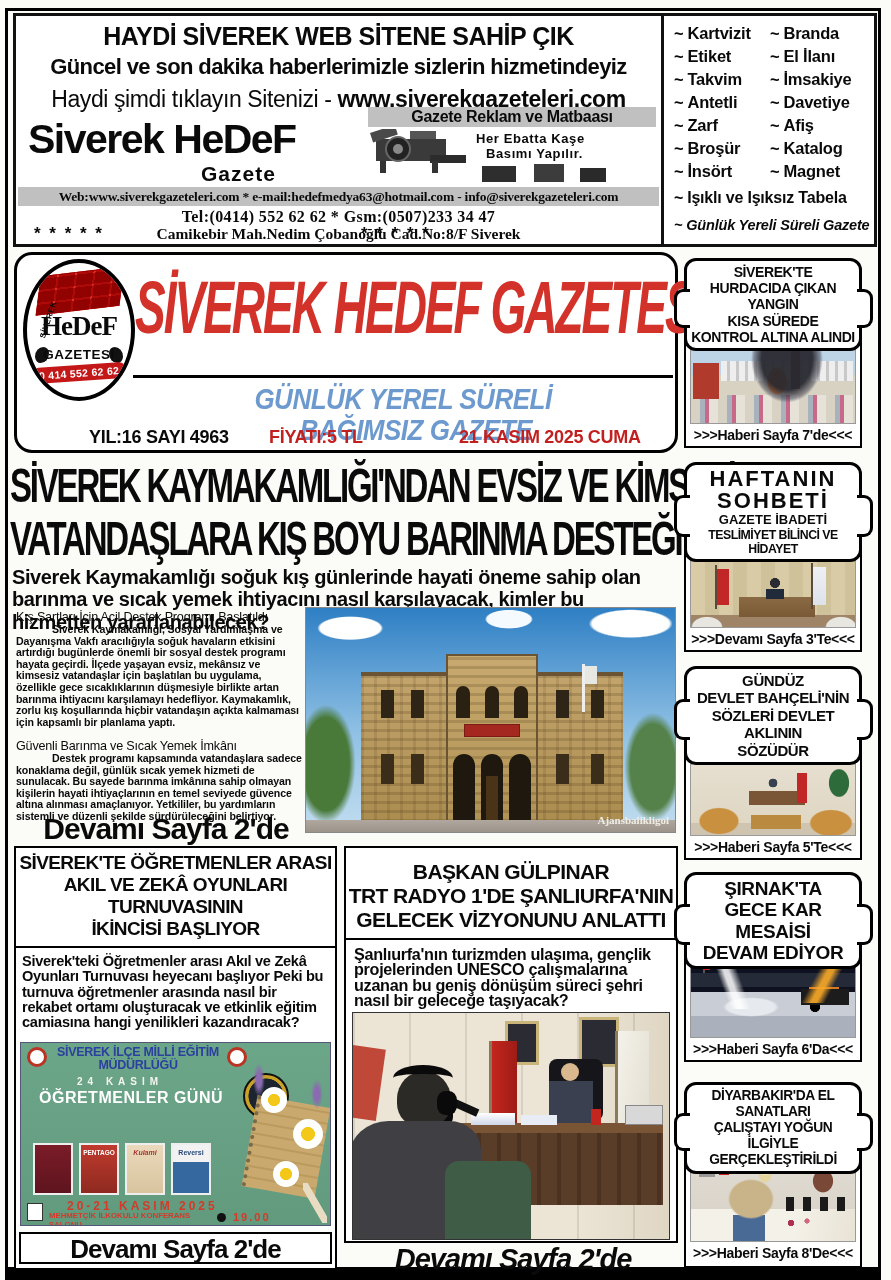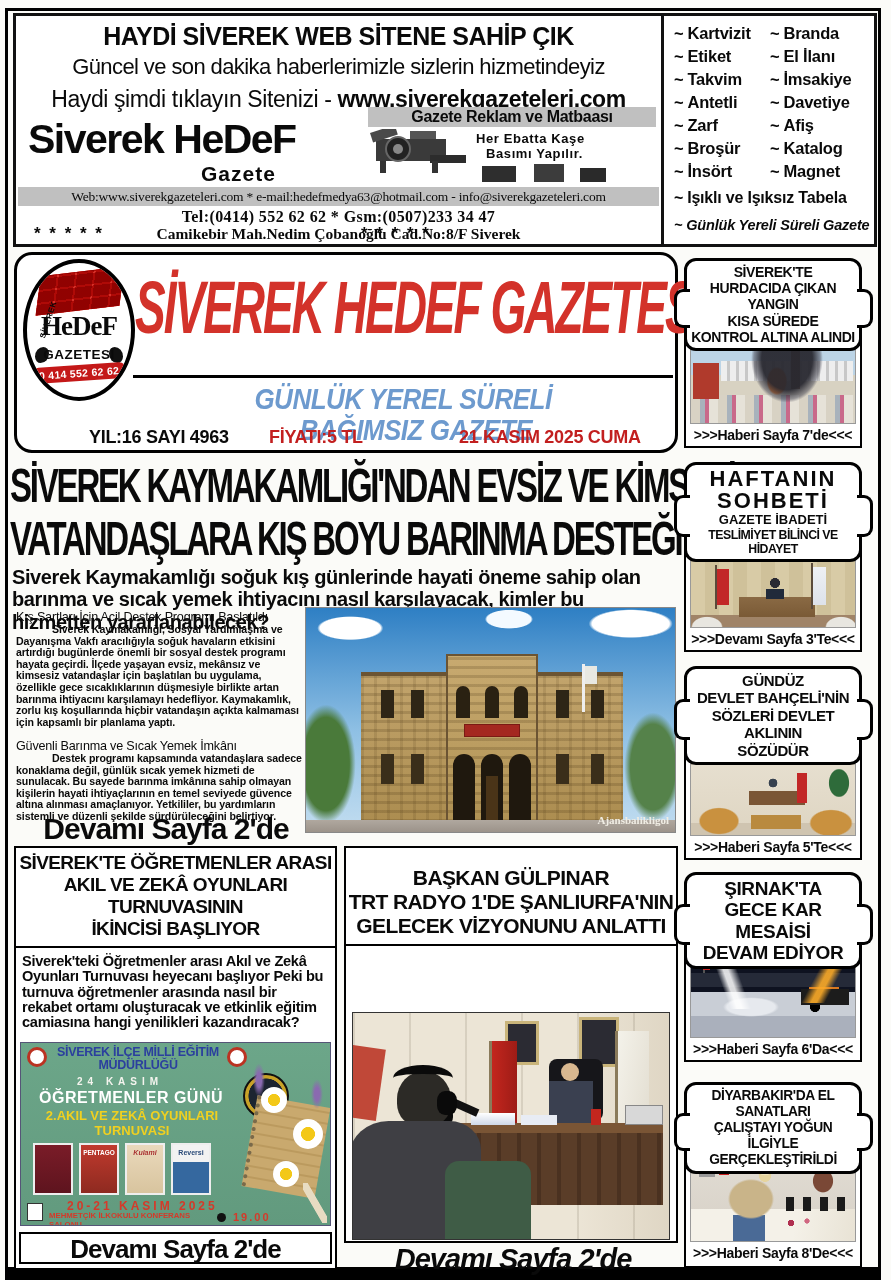--- a/index.html
+++ b/index.html
@@ -1,21 +1,21 @@
 <!DOCTYPE html>
 <html><head>
 <meta charset="utf-8">
 <style>
 *{margin:0;padding:0;box-sizing:border-box}
 html,body{width:891px;height:1280px}
 body{position:relative;background:#fbfbf8;font-family:"Liberation Sans",sans-serif;color:#0a0a0a;overflow:hidden}
 .abs{position:absolute}
 .ctr{text-align:center}
 .k{font-weight:900}
-.b{font-weight:400}
+.b{font-weight:700}
 .it{font-style:italic}
 .serif{font-family:"Liberation Serif",serif}
 i{position:absolute;display:block;font-style:normal}
 .frame{left:5px;top:8px;width:876px;height:1262px;border:3px solid #000}
 .footbar{left:5px;top:1269px;width:876px;height:11px;background:#000}
 .hbox{left:13px;top:13px;width:864px;height:234px;border:3px solid #111;background:#fff}
 .svcpanel{right:0;top:0;width:213px;height:228px;border-left:3px solid #111;padding:6px 0 0 10px;font-size:16.5px;font-weight:700;letter-spacing:-.2px}
 .svcrow{line-height:23px;white-space:nowrap}
 .tld{font-weight:900;margin-right:4px}
 .graybar{background:#c0c0c0}
@@ -279,21 +279,20 @@
   </div>
   <div class="story-body" style="margin:6px 6px 0;font-size:14.6px;line-height:1.05">Siverek'teki Öğretmenler arası Akıl ve Zekâ Oyunları Turnuvası heyecanı başlıyor  Peki bu turnuva öğretmenler arasında nasıl bir rekabet ortamı oluşturacak ve etkinlik eğitim camiasına hangi yenilikleri kazandıracak?</div>
 
   <div class="ph" style="left:4px;top:194px;width:311px;height:184px;background:linear-gradient(#6ca689,#629a7e);border:1px solid #557">
     <i style="left:6px;top:4px;width:20px;height:20px;background:#fff;border:3px solid #b32;border-radius:50%"></i>
     <i style="left:206px;top:4px;width:20px;height:20px;background:#fff;border:3px solid #b32;border-radius:50%"></i>
     <div class="abs ctr k" style="left:28px;top:3px;width:178px;font-size:12.5px;line-height:1.05;color:#2b3f9e;letter-spacing:-.3px">SİVEREK İLÇE MİLLİ EĞİTİM MÜDÜRLÜĞÜ</div>
     <i style="left:222px;top:30px;width:46px;height:46px;background:radial-gradient(#1c2430 0 58%,#c9a227 60% 72%,#1c2430 74%);border-radius:50%;border:2px solid #111"></i>
     <div class="abs k" style="left:56px;top:33px;font-size:10px;color:#f4f4ee;letter-spacing:5px">24 KASIM</div>
     <div class="abs ctr k" style="left:2px;top:46px;width:216px;font-size:16px;color:#fff;letter-spacing:.5px">ÖĞRETMENLER GÜNÜ</div>
-    <div class="abs ctr k" style="left:4px;top:66px;width:214px;font-size:13px;line-height:1.12;color:#f0d020">2.AKIL VE ZEKÂ OYUNLARI TURNUVASI</div>
     <i style="left:12px;top:100px;width:40px;height:52px;background:linear-gradient(#7a1c28,#5e141e);border:2px solid #eee"></i>
     <i class="ctr" style="left:58px;top:100px;width:40px;height:52px;background:linear-gradient(#c03a2e,#8e2a20);border:2px solid #eee;color:#fff;font-size:6.5px;font-weight:900;padding-top:4px">PENTAGO</i>
     <i class="ctr" style="left:104px;top:100px;width:40px;height:52px;background:linear-gradient(#ead9bc,#d8c49e);border:2px solid #eee;color:#a33;font-size:7px;font-weight:900;font-style:italic;padding-top:4px">Kulami</i>
     <i class="ctr" style="left:150px;top:100px;width:40px;height:52px;background:linear-gradient(#f2f2f2 35%,#35689f 35%);border:2px solid #eee;color:#2a4a78;font-size:7px;font-weight:900;padding-top:4px">Reversi</i>
     <div class="abs k" style="left:46px;top:156px;font-size:12px;color:#d43a2a;letter-spacing:3px">20-21 KASIM 2025</div>
     <i style="left:6px;top:160px;width:16px;height:18px;background:#fff;border:1px solid #333"></i>
     <div class="abs k" style="left:28px;top:169px;width:150px;font-size:7.8px;line-height:1.15;color:#d43a2a">MEHMETÇİK İLKOKULU KONFERANS SALONU</div>
     <i style="left:196px;top:170px;width:9px;height:9px;background:#111;border-radius:50%"></i>
     <div class="abs k" style="left:212px;top:168px;font-size:11px;color:#d43a2a;letter-spacing:2px">19.00</div>
     <i style="left:228px;top:58px;width:74px;height:92px;background:repeating-linear-gradient(0deg,#c9a96e 0 9px,#bb9a5e 9px 11px);transform:rotate(10deg);border-left:4px dotted #7a6a4a"></i>
@@ -302,25 +301,26 @@
     <i style="left:252px;top:118px;width:26px;height:26px;background:radial-gradient(#f3c818 0 32%,#fff 34% 72%,rgba(0,0,0,0) 74%);border-radius:50%"></i>
     <i style="left:232px;top:20px;width:12px;height:34px;background:radial-gradient(#8a6ab0 30%,rgba(0,0,0,0) 70%)"></i>
     <i style="left:290px;top:36px;width:12px;height:30px;background:radial-gradient(#8a6ab0 30%,rgba(0,0,0,0) 70%)"></i>
     <i style="left:282px;top:140px;width:24px;height:40px;background:linear-gradient(60deg,rgba(0,0,0,0) 40%,#e8dcc2 42% 58%,rgba(0,0,0,0) 60%)"></i>
   </div>
 
   <div class="abs devami" style="left:3px;top:384px;width:313px;height:32px;border:2px solid #000;font-size:26px;line-height:31px">Devamı Sayfa 2'de</div>
 </div>
 
 <div class="storybox" style="left:344px;top:846px;width:334px;height:397px">
-  <div class="story-hl" style="padding:18px 2px 6px;font-size:21px;line-height:1.14;border-bottom:2.5px solid #000">
+  <div class="story-hl" style="padding:12px 2px 6px;font-size:21px;line-height:1.14;border-bottom:2.5px solid #000">
     <div>BAŞKAN GÜLPINAR</div>
     <div>TRT RADYO 1'DE ŞANLIURFA'NIN</div>
     <div>GELECEK VİZYONUNU ANLATTI</div>
   </div>
+  <div class="story-body" style="margin:7px 8px 0;font-size:16.2px;line-height:.96">Şanlıurfa'nın turizmden ulaşıma, gençlik projelerinden UNESCO çalışmalarına uzanan bu geniş dönüşüm süreci şehri nasıl bir geleceğe taşıyacak?</div>
 
   <div class="ph" style="left:6px;top:164px;width:318px;height:228px;border:1px solid #333;background:linear-gradient(90deg,#ece5d6 70%,#dfd6c4)">
     <i style="left:0;top:0;width:318px;height:228px;background:repeating-linear-gradient(90deg,rgba(120,110,90,.18) 0 2px,rgba(0,0,0,0) 2px 56px)"></i>
     <i style="left:152px;top:8px;width:34px;height:44px;background:#2b2b33;border:3px solid #c9b47a"></i>
     <i style="left:226px;top:4px;width:40px;height:50px;background:#2b2b33;border:3px solid #c9b47a"></i>
     <i style="left:262px;top:18px;width:34px;height:110px;background:linear-gradient(100deg,#f4f2ea,#e2ddd0);border-left:3px solid #8a7a5a"></i>
     <i style="left:136px;top:28px;width:28px;height:94px;background:linear-gradient(90deg,#c3261e,#9e1c16);border-left:3px solid #8a7a5a"></i>
     <i style="left:196px;top:46px;width:54px;height:62px;background:#16161a;border-radius:8px"></i>
     <i style="left:208px;top:50px;width:18px;height:18px;background:#d9b890;border-radius:50%"></i>
     <i style="left:196px;top:68px;width:44px;height:44px;background:#3a4050"></i>

